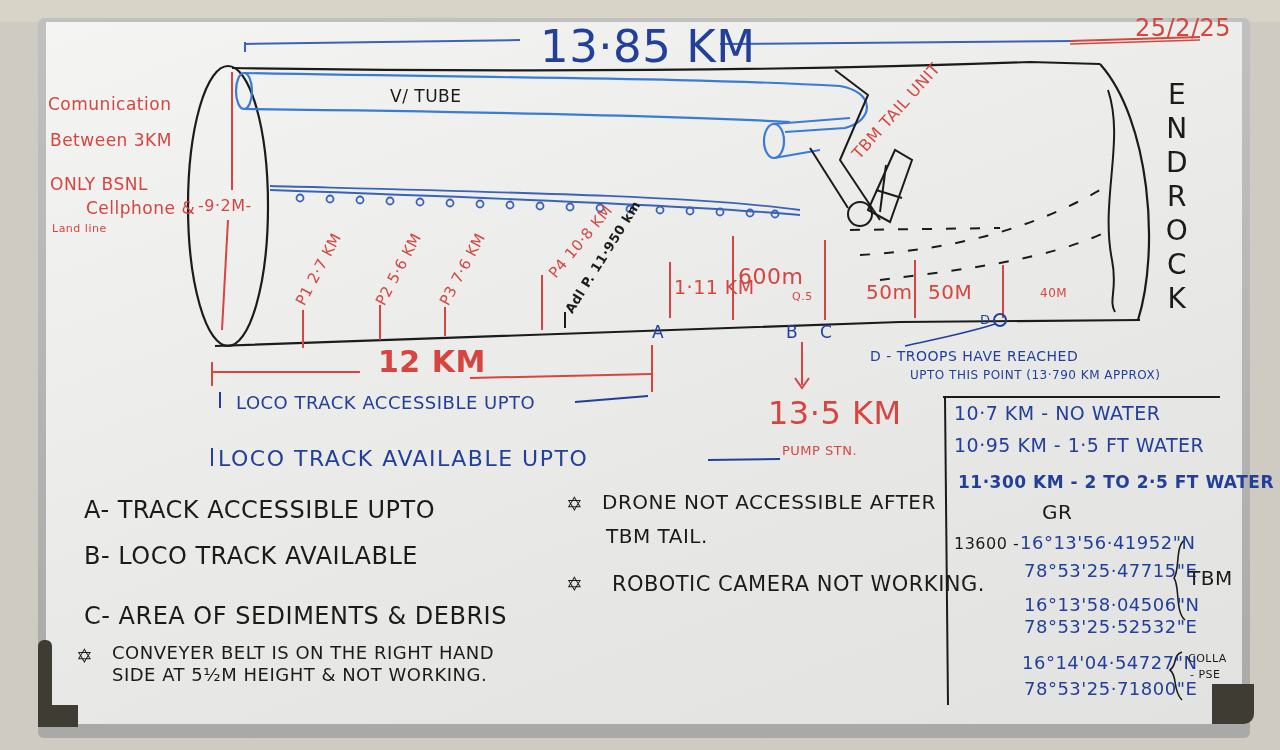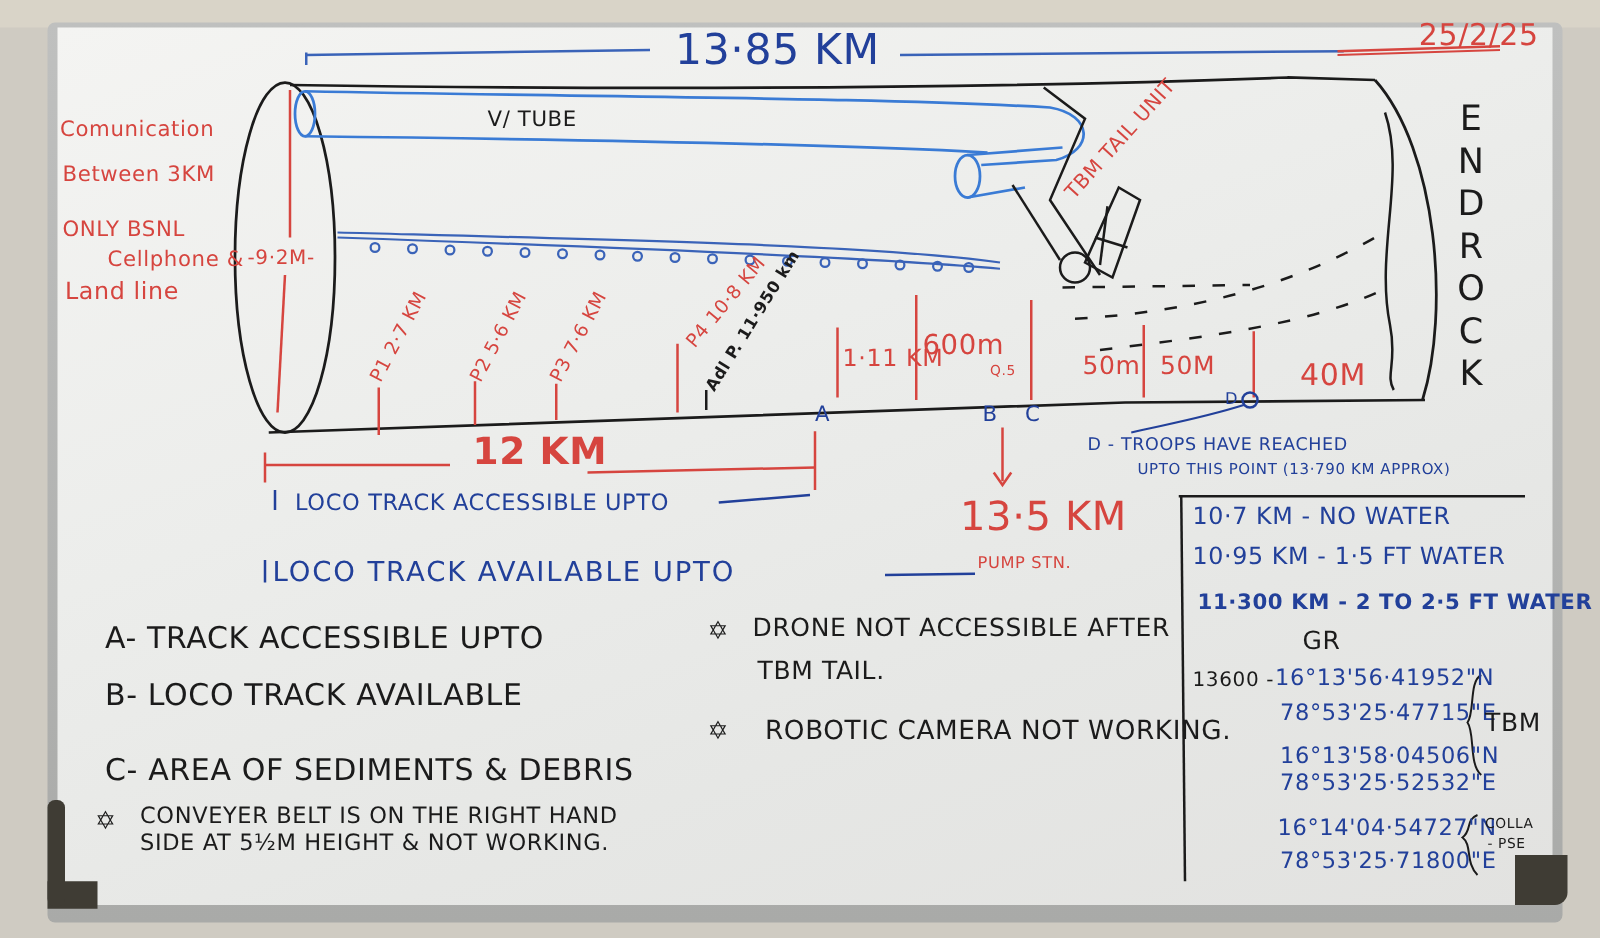--- a/index.html
+++ b/index.html
@@ -135,28 +135,28 @@
     <line x1="943" y1="397" x2="1220" y2="397"></line>
     <line x1="945" y1="397" x2="948" y2="705"></line>
   </g>
 
   <path d="M1185 540 C 1175 545, 1180 570, 1174 578 C 1180 586, 1175 612, 1185 620" stroke="#1b1b1b" stroke-width="1.6" fill="none"></path>
   <path d="M1182 652 C 1172 656, 1178 664, 1170 670 C 1178 676, 1172 690, 1182 700" stroke="#1b1b1b" stroke-width="1.6" fill="none"></path>
 
   <line x1="1070" y1="44" x2="1200" y2="40" stroke="#d6453f" stroke-width="1.5"></line>
 </svg>
 
-<div class="hw blue" style="left:540px;top:20px;font-size:34px;">13·85 KM</div>
+<div class="hw blue" style="left:540px;top:20px;font-size:45px;">13·85 KM</div>
 <div class="hw red" style="left:1135px;top:14px;font-size:24px;">25/2/25</div>
 
 <div class="hw red" style="left:48px;top:94px;font-size:17px;">Comunication</div>
 <div class="hw red" style="left:50px;top:130px;font-size:17px;">Between 3KM</div>
 <div class="hw red" style="left:50px;top:174px;font-size:17px;">ONLY BSNL</div>
 <div class="hw red" style="left:50px;top:198px;font-size:17px;margin-left:36px;">Cellphone &amp;</div>
-<div class="hw red" style="left:52px;top:222px;font-size:19px;">Land line</div>
+<div class="hw red" style="left:52px;top:222px;font-size:11px;">Land line</div>
 
 <div class="hw red" style="left:198px;top:196px;font-size:16px;">-9·2M-</div>
 <div class="hw black" style="left:390px;top:86px;font-size:17px;">V/ TUBE</div>
 <div class="hw red" style="left:848px;top:150px;font-size:16px;transform:rotate(-48deg);transform-origin:left top;">TBM TAIL UNIT</div>
 
 <div class="hw black" style="left:1164px;top:78px;font-size:28px;line-height:34px;white-space:normal;width:26px;text-align:center;">
   <div>E</div>
   <div>N</div>
   <div>D</div>
   <div>R</div>
@@ -169,21 +169,21 @@
 <div class="hw red" style="left:372px;top:300px;font-size:15px;transform:rotate(-62deg);transform-origin:left top;"><span>P2</span> <span>5·6 KM</span></div>
 <div class="hw red" style="left:436px;top:300px;font-size:15px;transform:rotate(-62deg);transform-origin:left top;"><span>P3</span> <span>7·6 KM</span></div>
 <div class="hw red" style="left:545px;top:270px;font-size:15px;transform:rotate(-50deg);transform-origin:left top;"><span>P4</span> <span>10·8 KM</span></div>
 <div class="hw black" style="left:562px;top:308px;font-size:13px;font-weight:bold;transform:rotate(-58deg);transform-origin:left top;">Adl P. 11·950 km</div>
 
 <div class="hw red" style="left:674px;top:276px;font-size:19px;">1·11 KM</div>
 <div class="hw red" style="left:738px;top:264px;font-size:22px;">600m</div>
 <div class="hw red" style="left:792px;top:290px;font-size:11px;">Q.5</div>
 <div class="hw red" style="left:866px;top:280px;font-size:20px;">50m</div>
 <div class="hw red" style="left:928px;top:280px;font-size:20px;">50M</div>
-<div class="hw red" style="left:1040px;top:286px;font-size:24px;">40M</div>
+<div class="hw red" style="left:1040px;top:286px;font-size:12px;">40M</div>
 
 <div class="hw blue" style="left:652px;top:322px;font-size:17px;">A</div>
 <div class="hw blue" style="left:786px;top:322px;font-size:17px;">B</div>
 <div class="hw blue" style="left:820px;top:322px;font-size:17px;">C</div>
 <div class="hw blue" style="left:980px;top:312px;font-size:13px;">D</div>
 <div class="hw blue" style="left:870px;top:348px;font-size:14px;text-align:right;">D - TROOPS HAVE REACHED</div>
 <div class="hw blue" style="left:910px;top:368px;font-size:12px;">UPTO THIS POINT (13·790 KM APPROX)</div>
 
 <div class="hw red" style="left:378px;top:344px;font-size:30px;font-weight:bold;">12 KM</div>
 <div class="hw blue" style="left:236px;top:392px;font-size:18px;">LOCO TRACK ACCESSIBLE UPTO</div>

